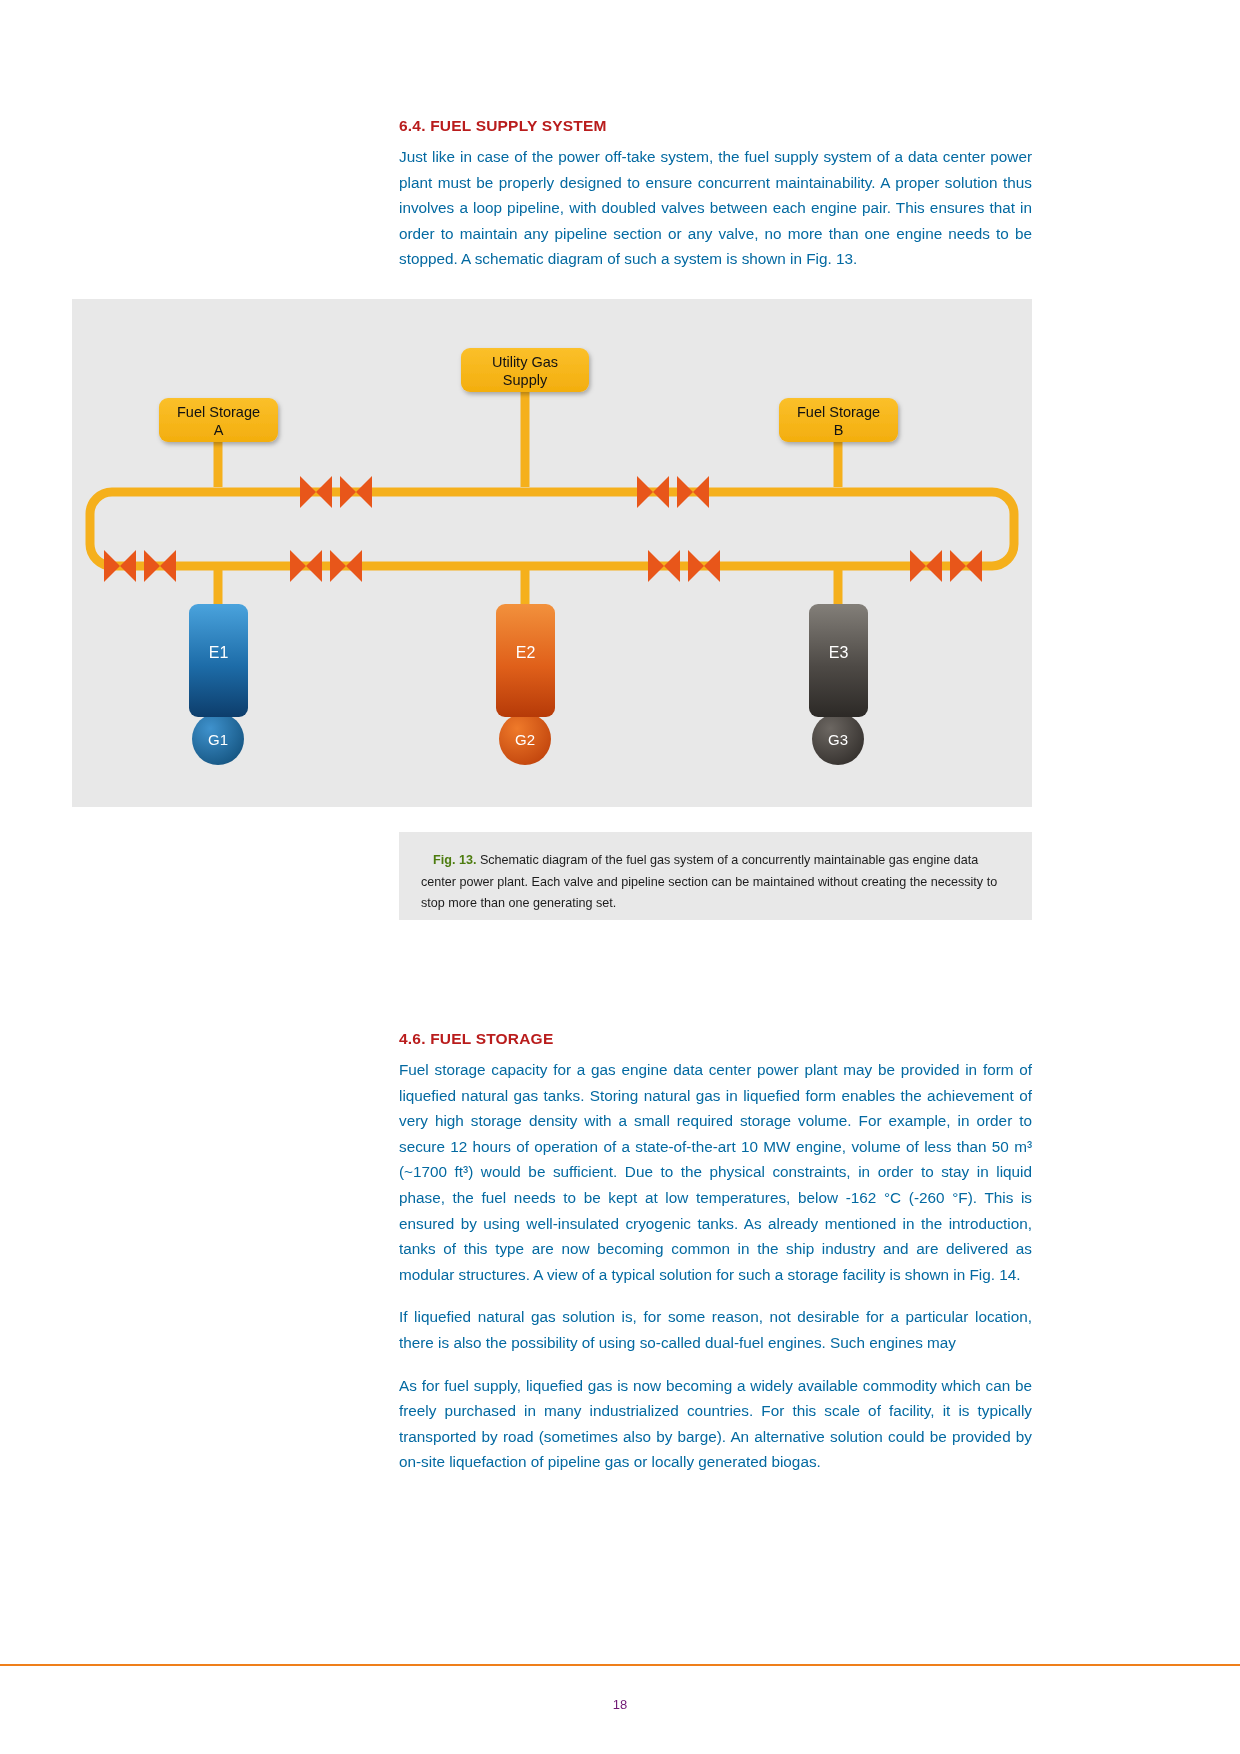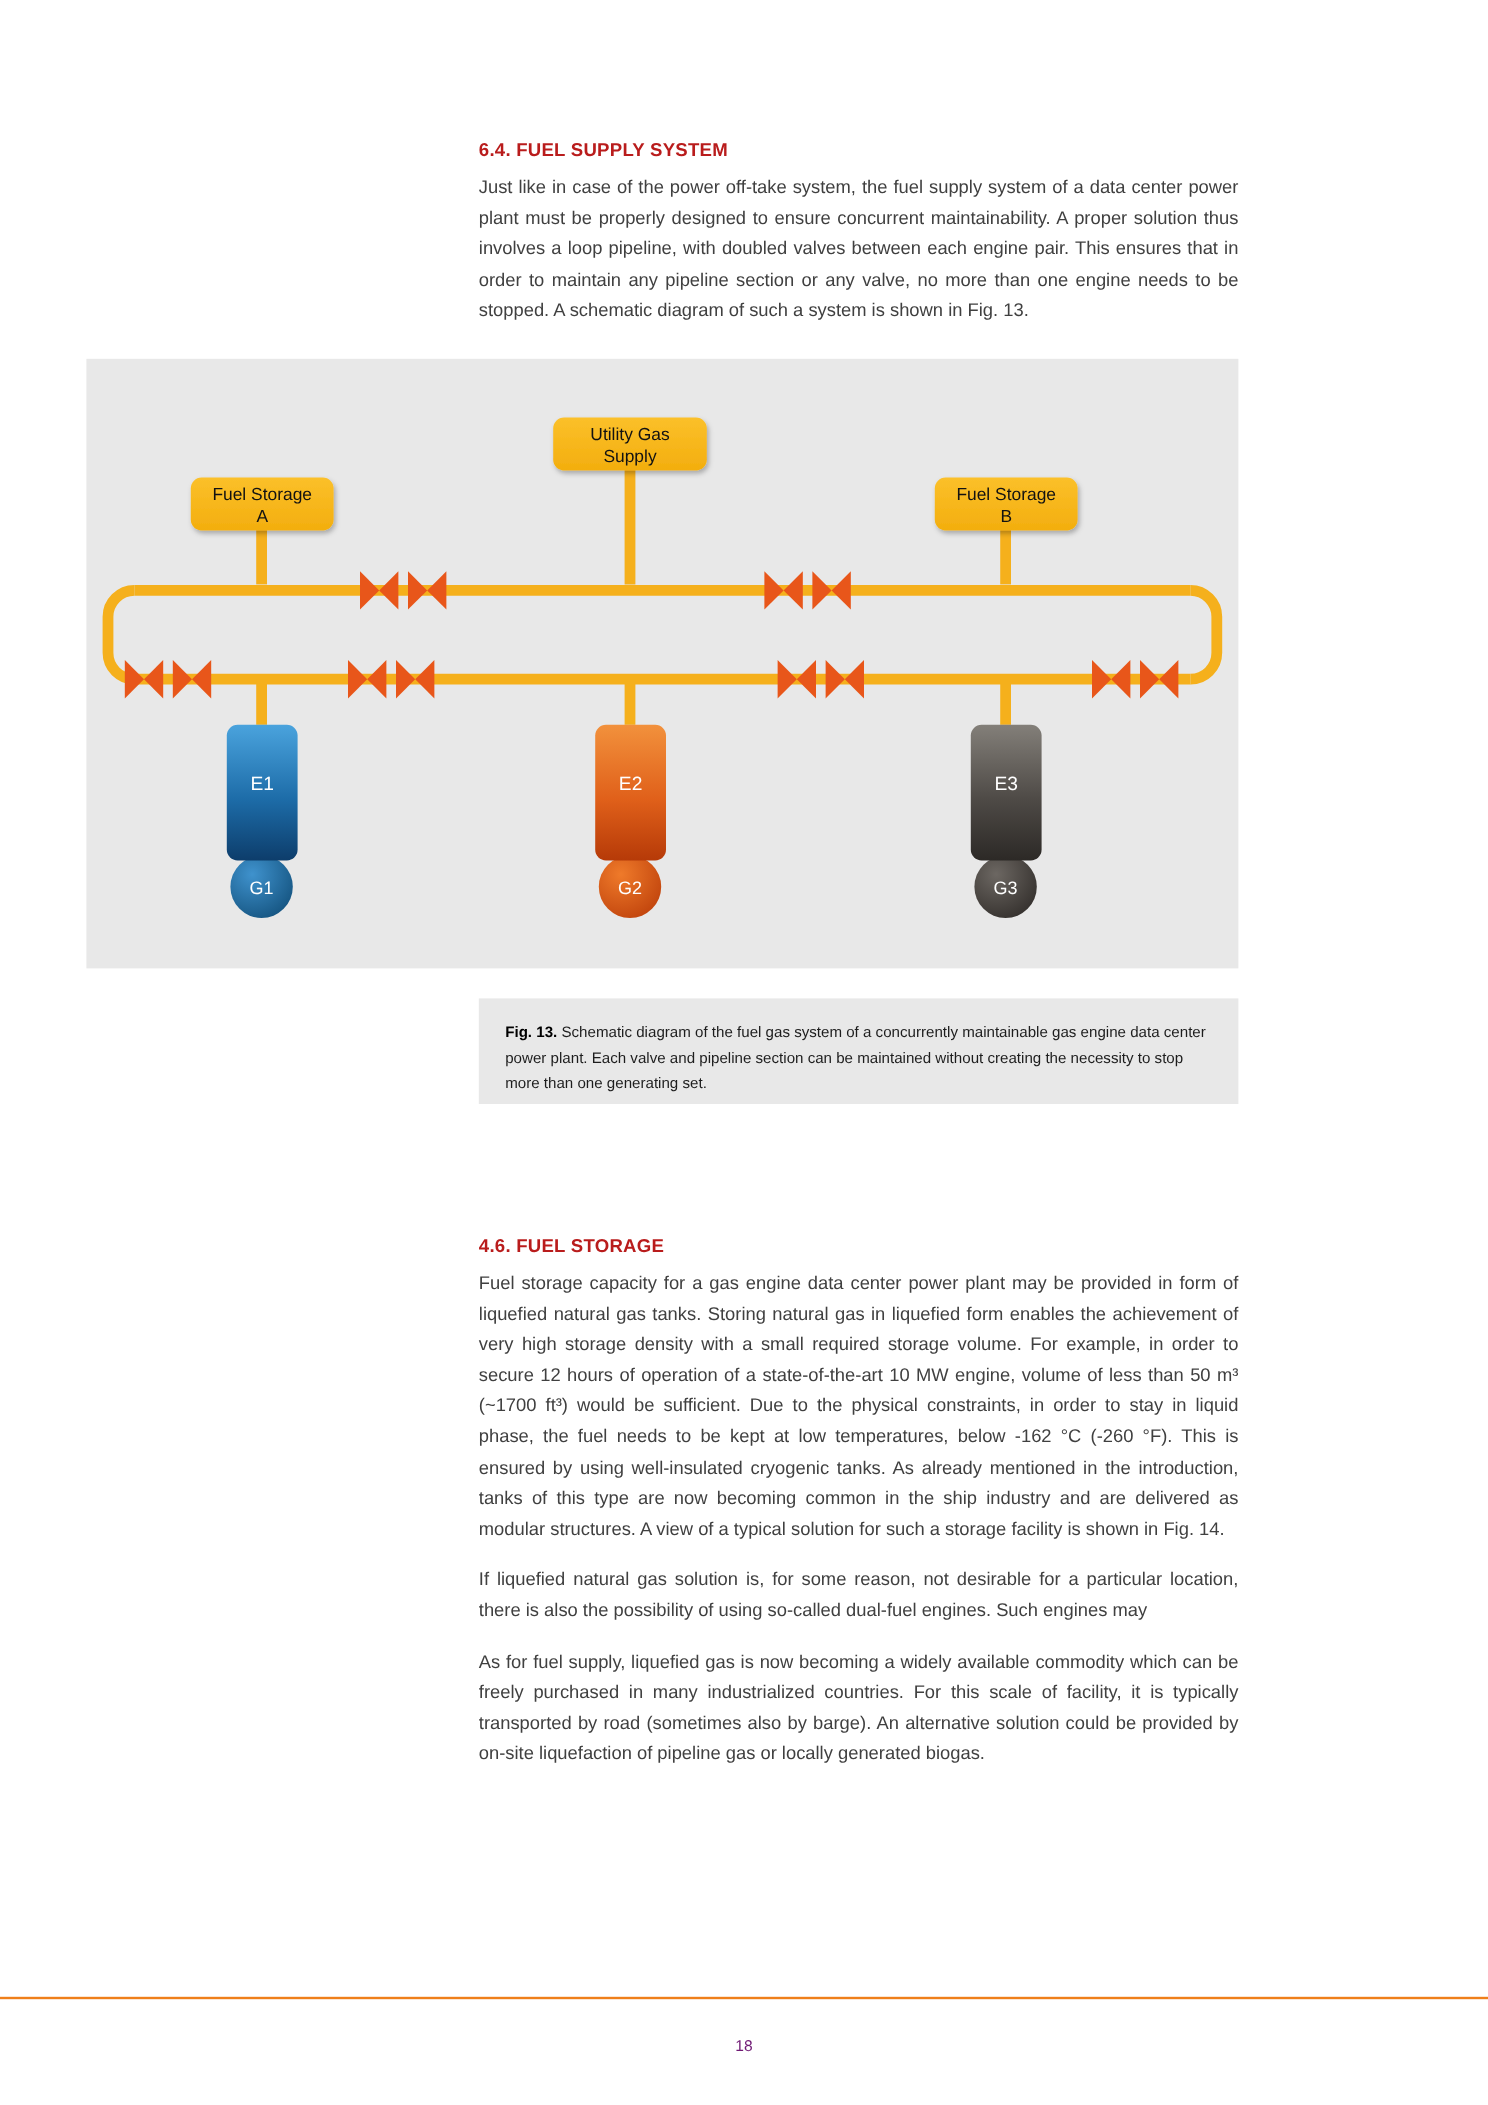--- a/index.html
+++ b/index.html
@@ -29,21 +29,21 @@
     letter-spacing: 0.2px;
     margin: 0 0 9px 0;
     color: #b91c1c;
   }
 
   p.body {
     font-size: 15.3px;
     line-height: 25.6px;
     text-align: justify;
     margin: 0 0 17px 0;
-    color: #404040;
+    color: #0369a1;
     hyphens: none;
   }
   p.body:last-child { margin-bottom: 0; }
 
   
   #figure-panel {
     position: absolute;
     left: 72px;
     top: 299px;
     width: 960px;
@@ -63,22 +63,23 @@
     background: #e8e8e8;
     box-sizing: border-box;
     padding: 18px 22px 0 22px;
   }
   #figure-caption .cap-text {
     font-size: 12.6px;
     line-height: 21.5px;
     color: #1d1d1d;
   }
   #figure-caption .cap-label {
-    color: #000000;
+    color: #4d7c0f;
     font-weight: bold;
+    margin-left: 12px;
   }
 
   
   #footer-rule {
     position: absolute;
     left: 0;
     top: 1664px;
     width: 1240px;
     height: 2px;
     background: #ef7f1a;

